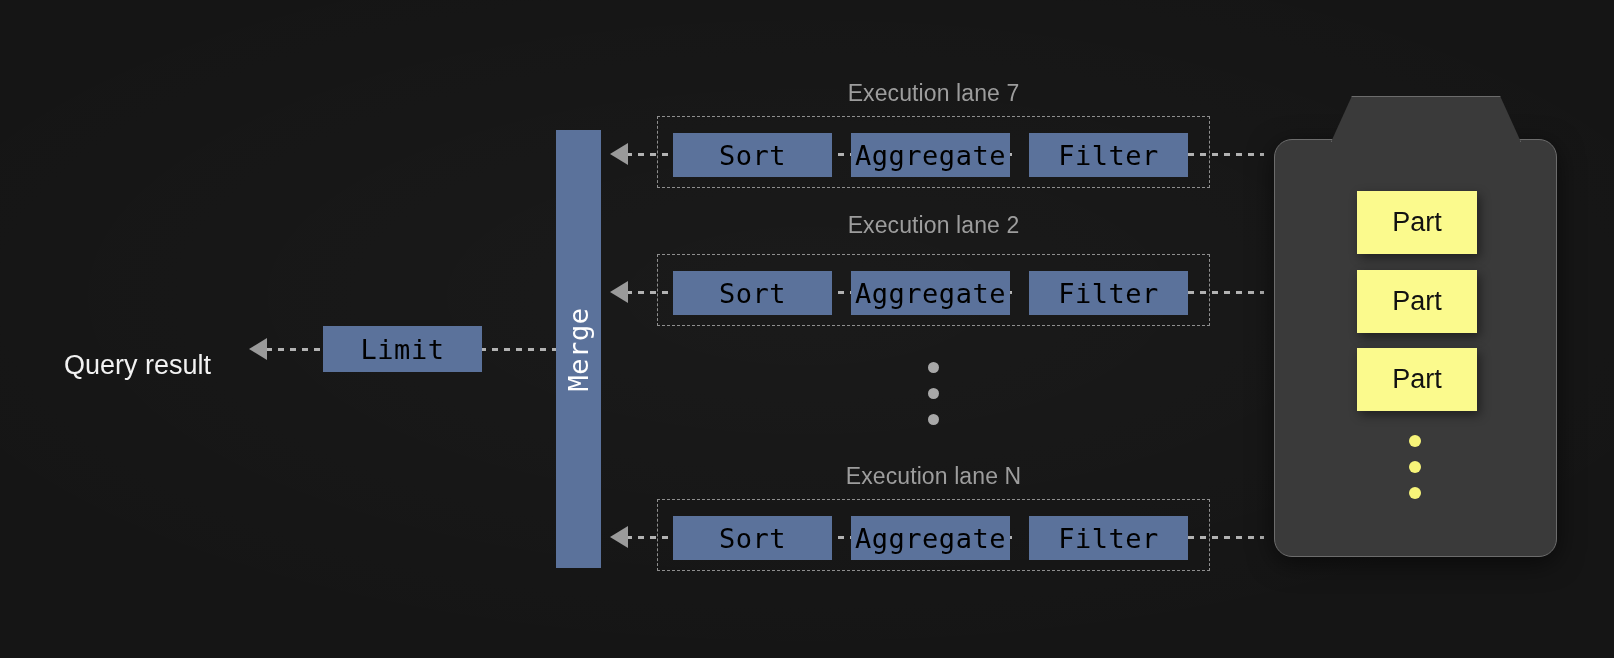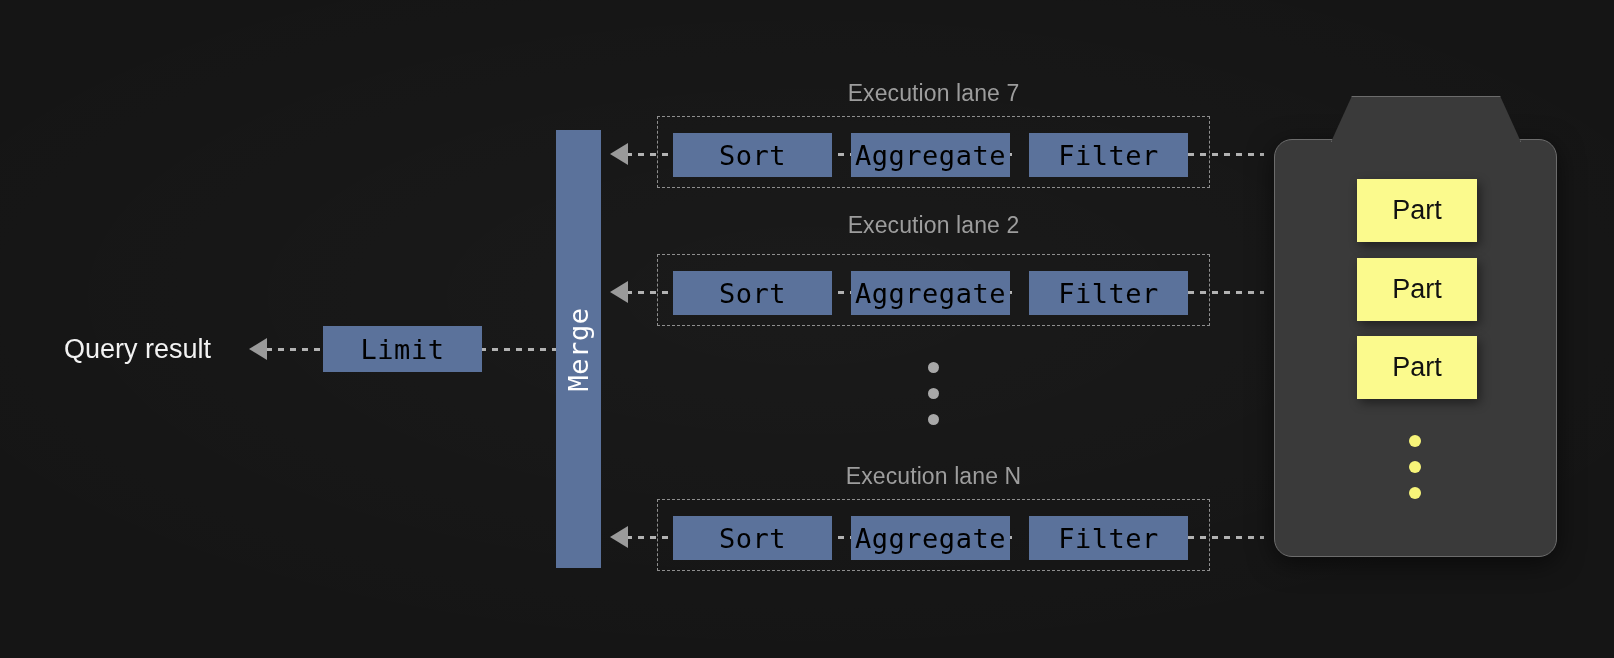--- a/index.html
+++ b/index.html
@@ -140,28 +140,29 @@
   .part-box {
     background: #fbfa8d;
     color: #111111;
     display: flex;
     align-items: center;
     justify-content: center;
     font-family: "Liberation Sans", sans-serif;
     font-size: 27px;
     z-index: 5;
     box-shadow: 3px 4px 10px rgba(0,0,0,0.45);
+    margin-top: 12px;
   }
 </style>
 </head>
 <body>
 
 <div id="stage">
 
-  <div class="abs query-result-label" style="left:64px; top:334px;">Query result</div>
+  <div class="abs query-result-label" style="left:64px; top:350px;">Query result</div>
 
   <div class="abs arrow-left" style="left:249px; top:338px;"></div>
 
   <div class="abs dots" style="left:266px; top:348px; width:60px;"></div>
 
   <div class="abs op-box" style="left:323px; top:326px; width:159px; height:46px;">
     <span>Limit</span>
   </div>
 
   <div class="abs dots" style="left:480px; top:348px; width:78px;"></div>

